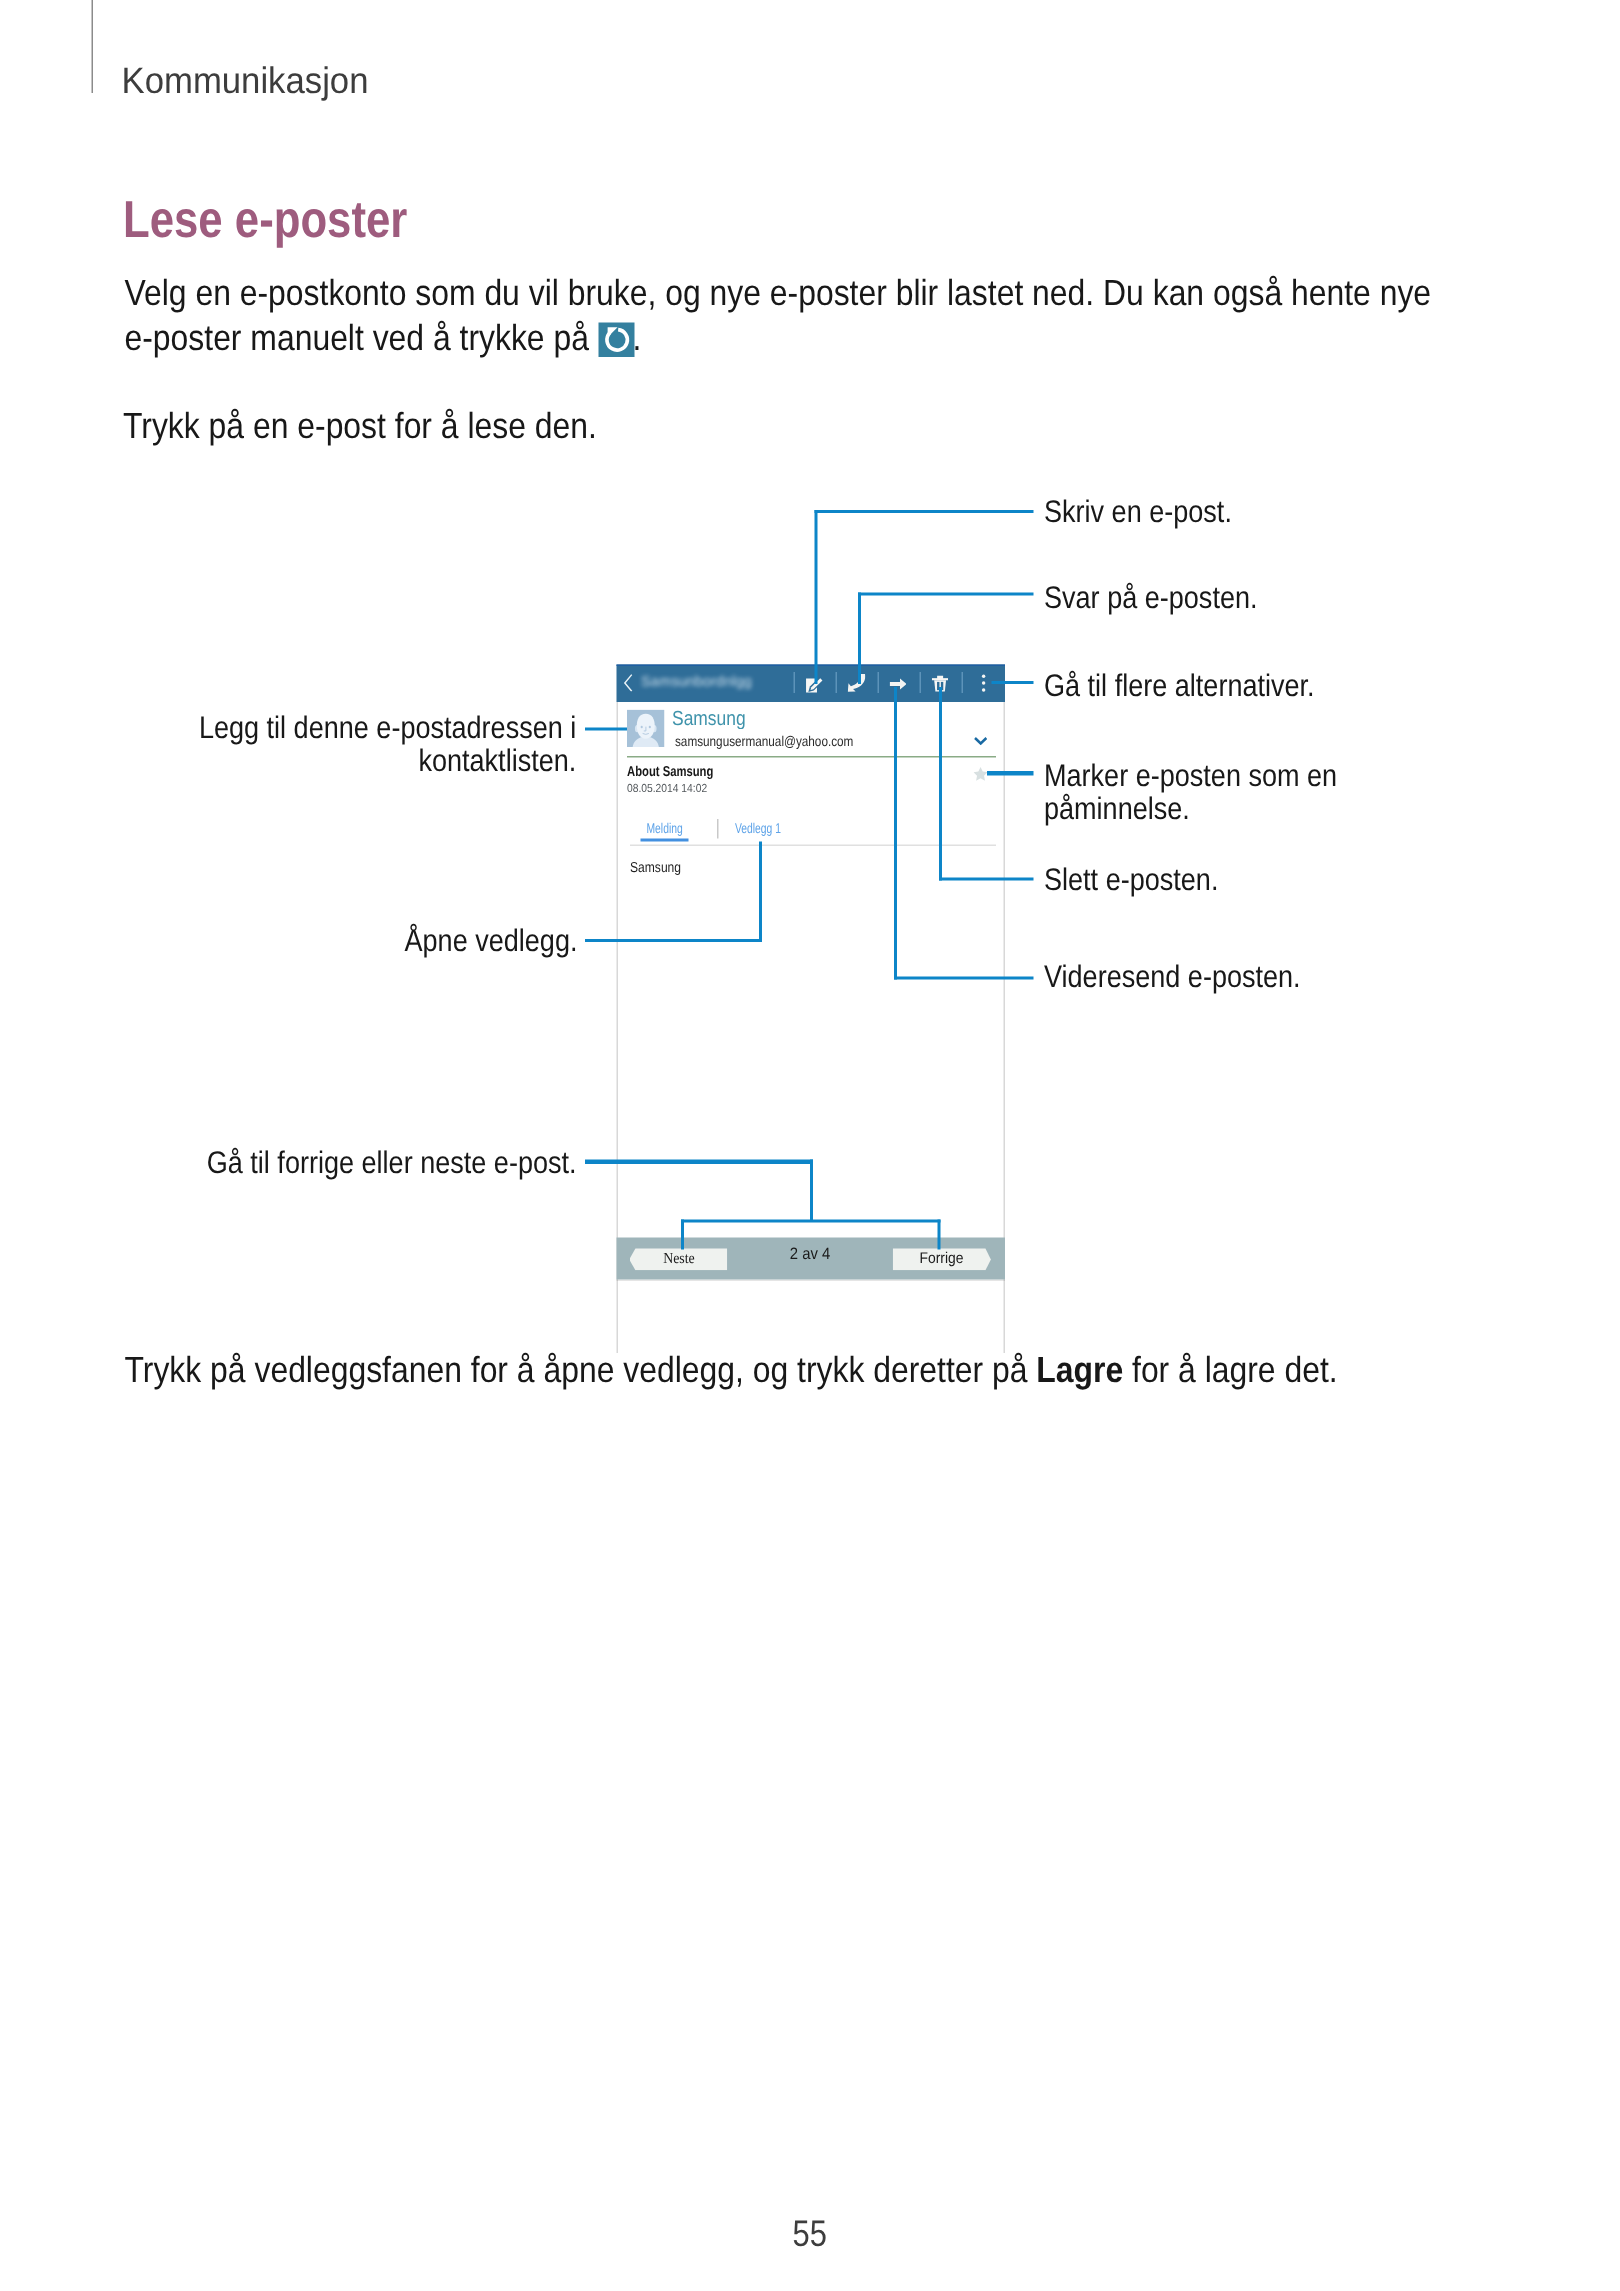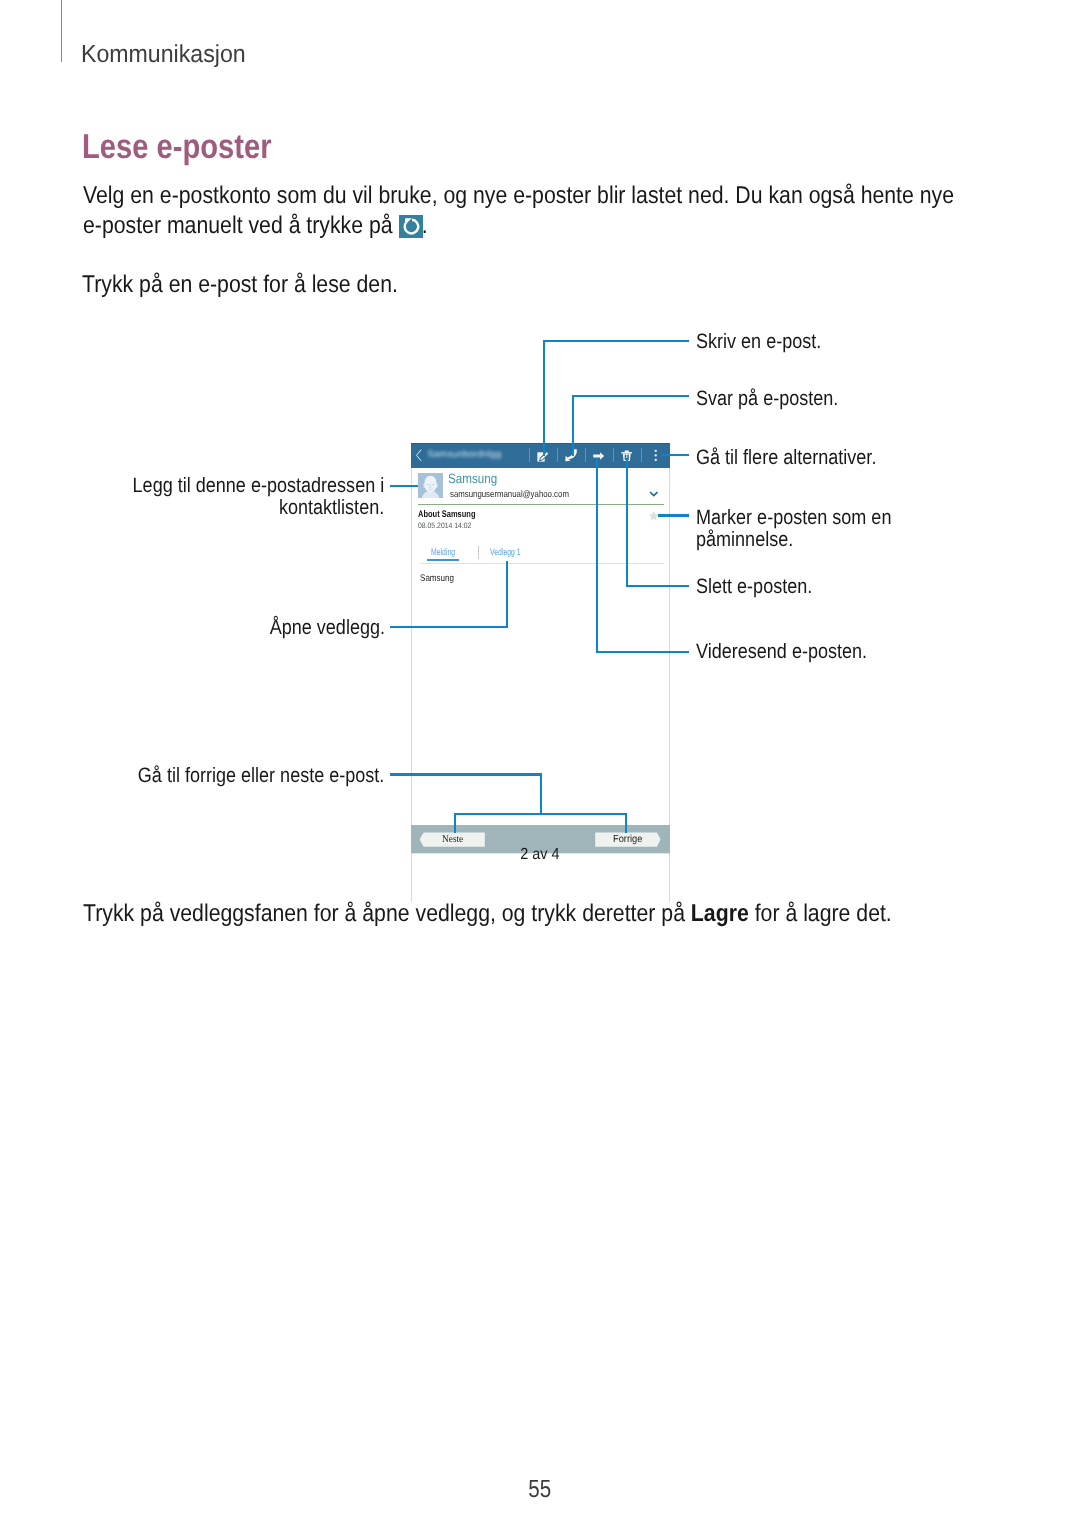--- a/index.html
+++ b/index.html
@@ -67,21 +67,21 @@
   #tab-sep{position:absolute;left:65.9px;top:78.3px;width:1px;height:13.5px;background:#c9c9c9;}
   #tab-rule{position:absolute;left:7.5px;top:95.3px;width:244.3px;height:0.9px;background:#e0e0e0;}
   #msg-body{position:absolute;left:8.2px;top:105.6px;font-size:9.6px;color:#1f1f1f;
      transform:scaleX(0.84);transform-origin:left top;white-space:nowrap;}
   #devnav{position:absolute;left:0;top:382.4px;width:258.5px;height:27.6px;background:#9fb5ba;}
   .navbtn{position:absolute;top:7px;height:14.4px;background:#eff2ef;}
   #nav-prev{left:8.5px;width:65.3px;clip-path:polygon(6.3% 0,100% 0,100% 100%,6.3% 100%,0 50%);font-family:Liberation Serif, serif;}
   #nav-next{left:184.2px;width:65.4px;clip-path:polygon(0 0,94.5% 0,100% 50%,94.5% 100%,0 100%);}
   .navbtn span{position:absolute;left:0;right:0;top:1.9px;text-align:center;font-size:10.3px;color:#1a1a1a;
      transform:scaleX(0.90);}
-  #nav-counter{position:absolute;left:0;right:0;top:21px;text-align:center;font-size:16px;color:#1a1a1a;}
+  #nav-counter{position:absolute;left:0;right:0;top:5px;text-align:center;font-size:11px;color:#1a1a1a;}
   #nav-counter span{display:inline-block;transform:scaleX(0.90);}
 
   
   #pageno{left:0;right:0;top:1476px;text-align:center;font-size:24.8px;color:#3d3d3d;}
   #pageno span{display:inline-block;transform:scaleX(0.83);}
 </style>
 </head>
 <body>
 
 <div class="page">

